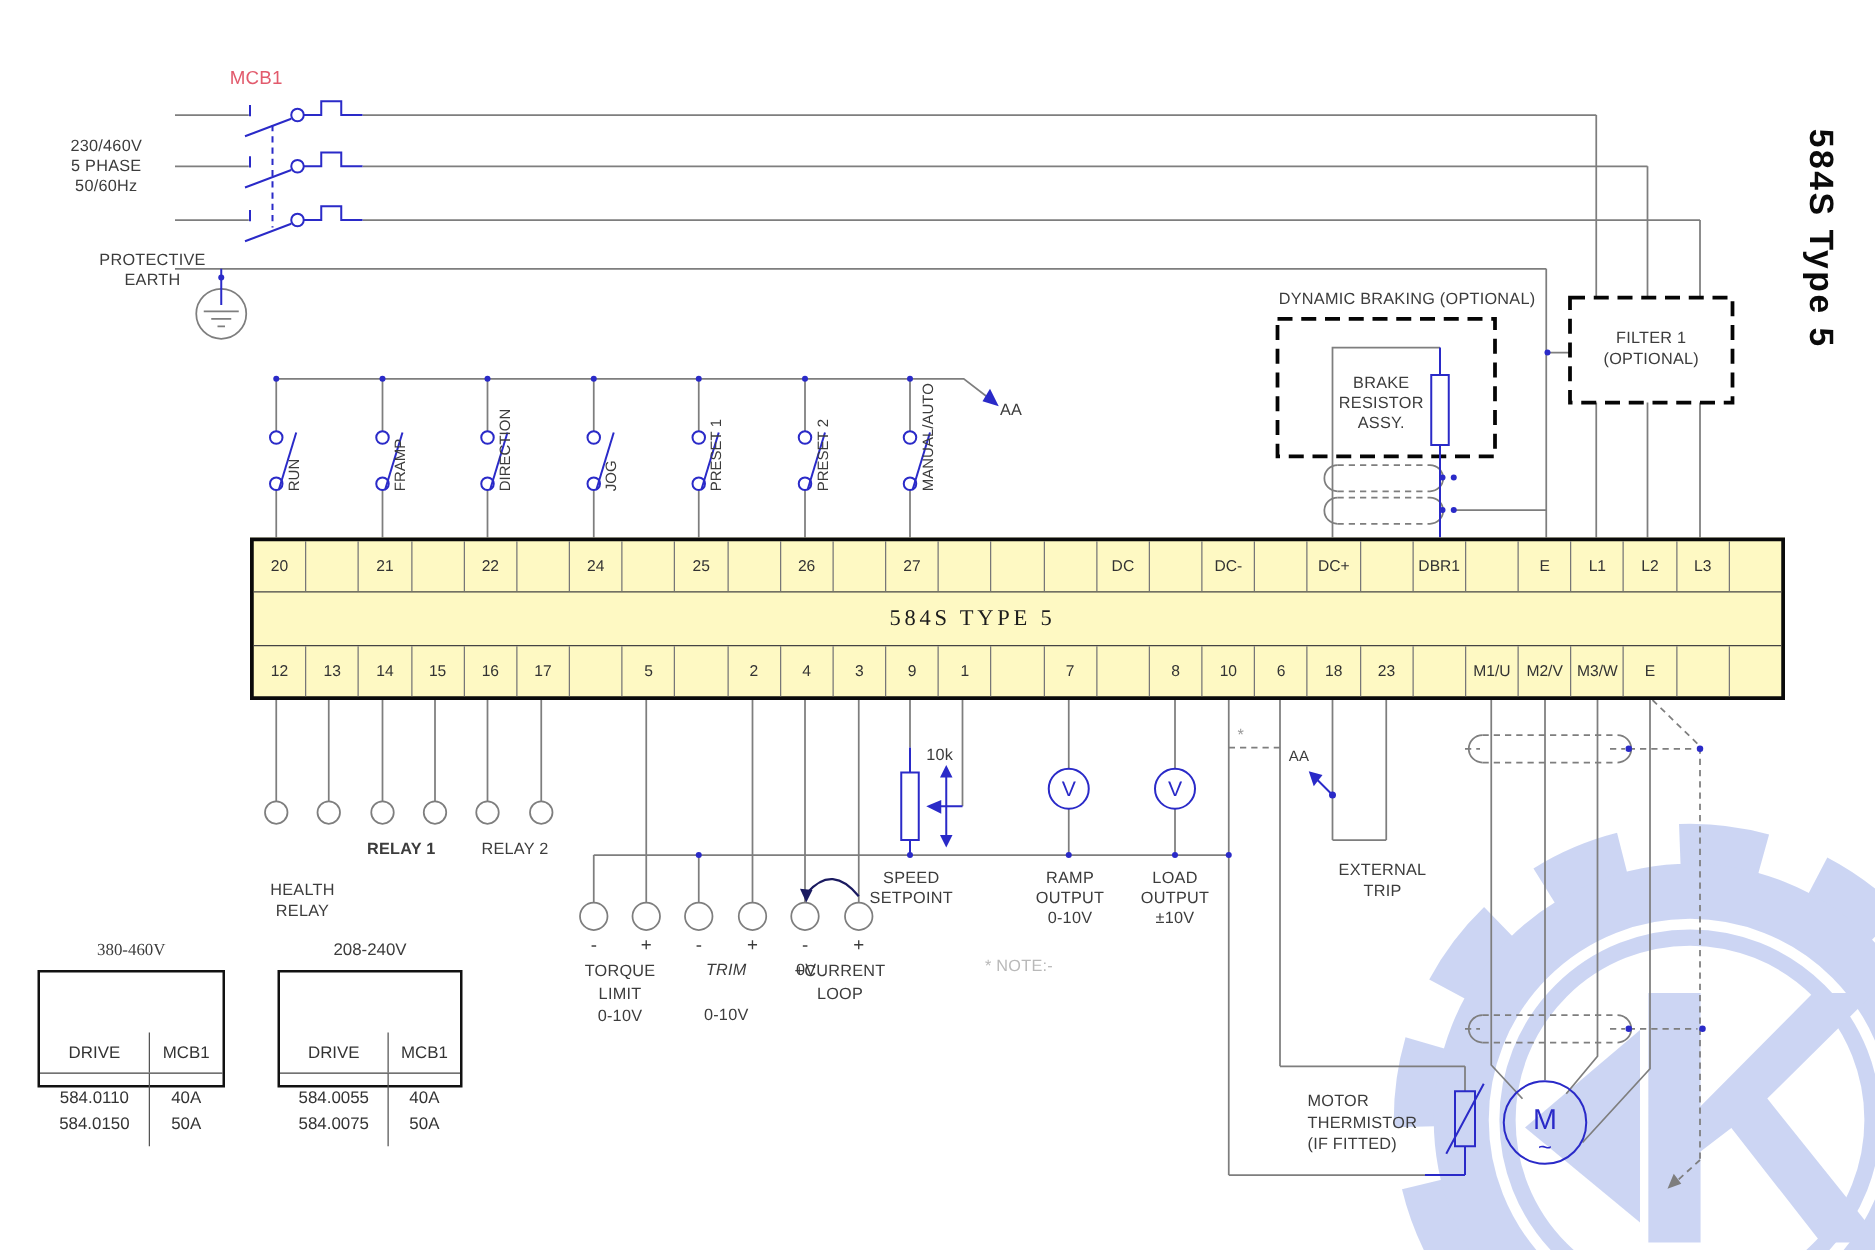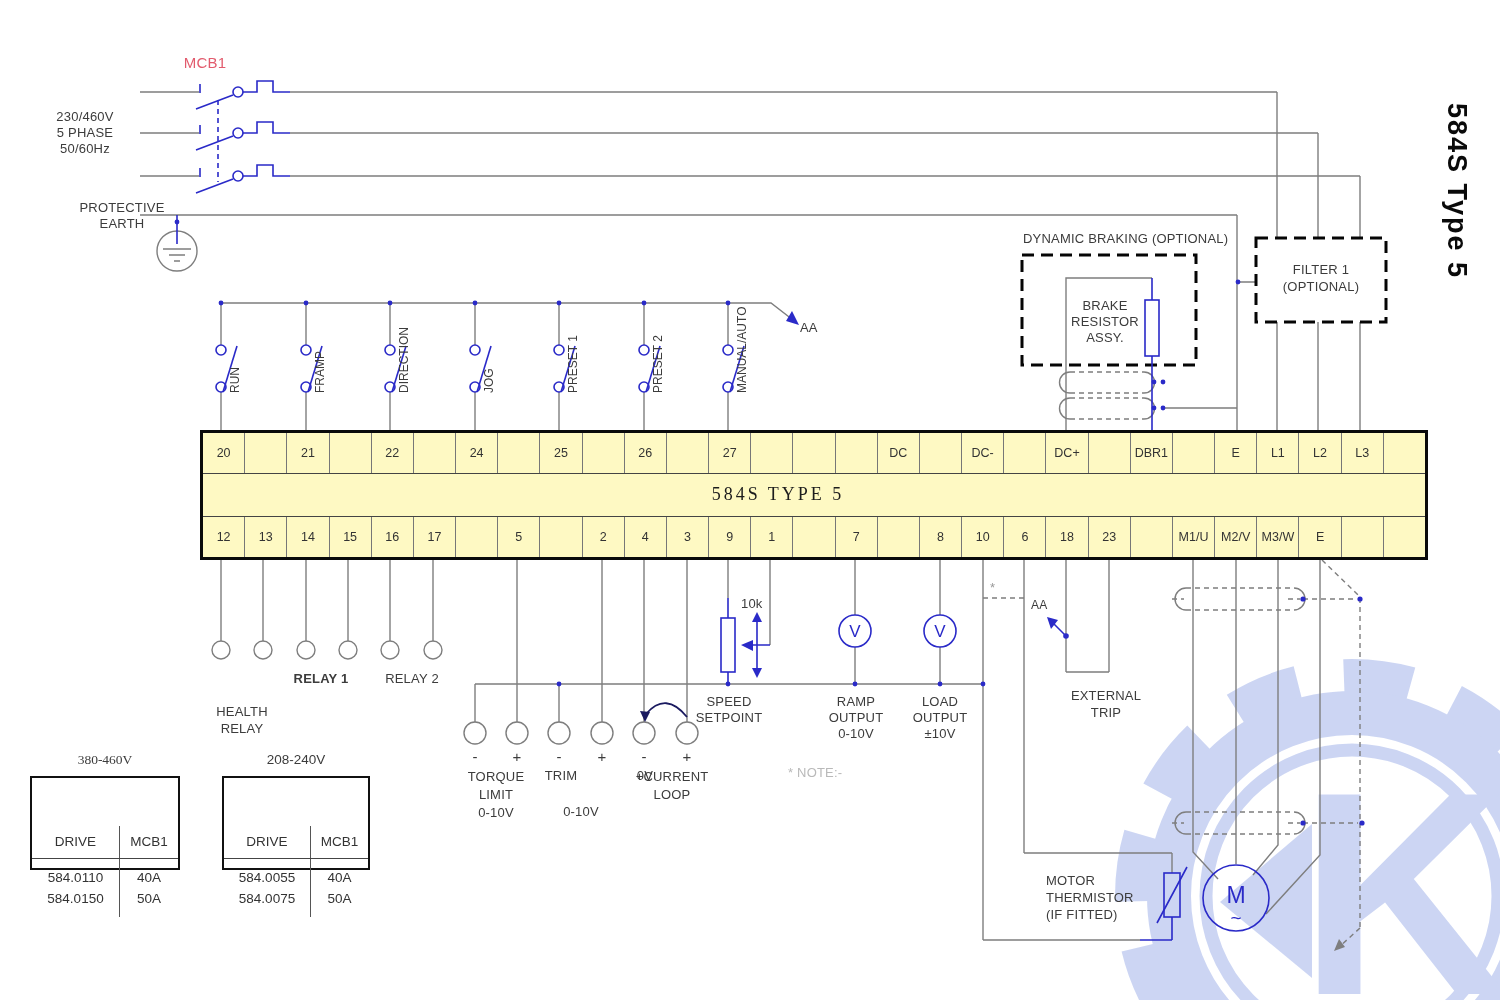--- a/index.html
+++ b/index.html
@@ -289,21 +289,21 @@
   <div>RELAY</div>
 </div>
 <div class="lbl" style="left:271px;top:671px;width:100px;font-weight:bold;">RELAY 1</div>
 <div class="lbl" style="left:362px;top:671px;width:100px;">RELAY 2</div>
 
 <div class="lbl" style="left:446px;top:768px;width:100px;line-height:18px;">
   <div>TORQUE</div>
   <div>LIMIT</div>
   <div>0-10V</div>
 </div>
-<div class="lbl" style="left:511px;top:768px;width:100px;">TRIM</div>
+<div class="lbl" style="left:531px;top:768px;width:100px;font-style:italic;">TRIM</div>
 <div class="lbl" style="left:531px;top:804px;width:100px;">0-10V</div>
 <div class="lbl" style="left:620px;top:768px;width:50px;">0V</div>
 <div class="lbl" style="left:627px;top:768px;width:90px;line-height:18px;">
   <div>+CURRENT</div>
   <div>LOOP</div>
 </div>
 <div class="lbl" style="left:741px;top:596px;">10k</div>
 <div class="lbl" style="left:679px;top:694px;width:100px;">
   <div>SPEED</div>
   <div>SETPOINT</div>

